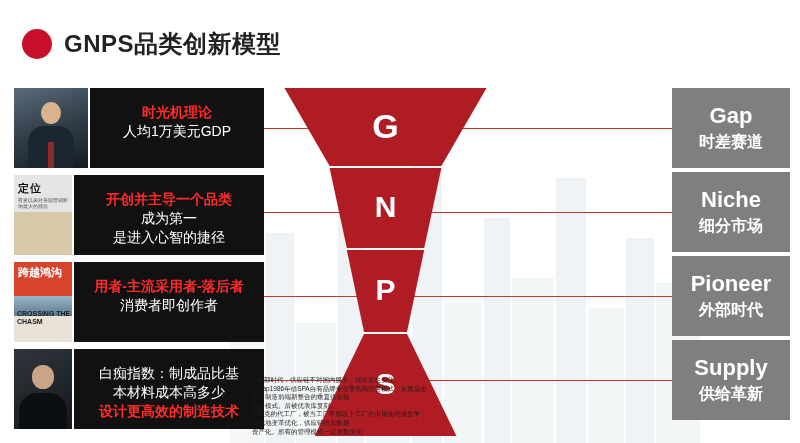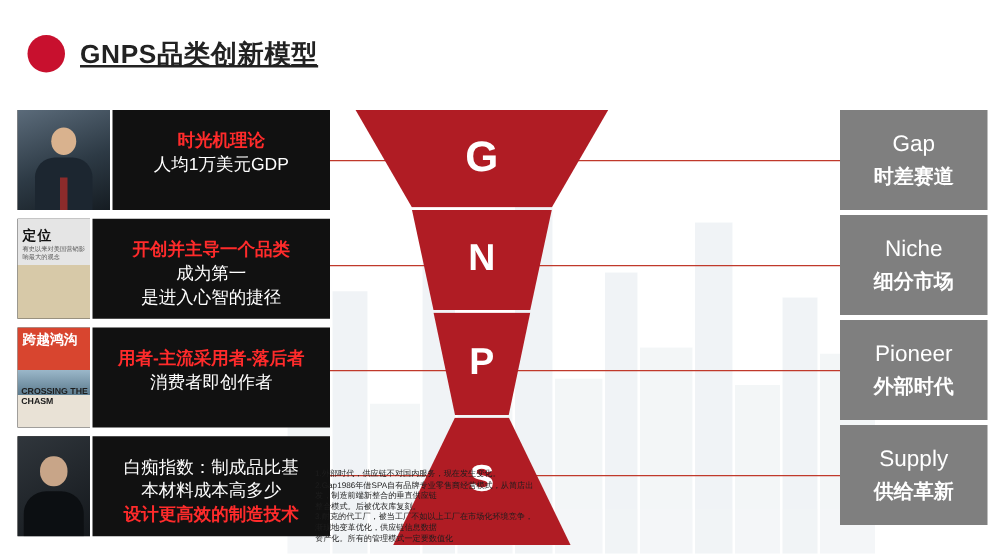--- a/index.html
+++ b/index.html
@@ -13,21 +13,21 @@
   #stage{position:absolute;left:0;top:0;width:800px;height:443px;overflow:hidden;}
 
   
   .bg-city{position:absolute;left:230px;top:70px;width:470px;height:373px;opacity:.5;}
   .bg-city .bld{position:absolute;bottom:0;background:#e9eef1;}
   .bg-city .bld.l{background:#e3e9ee;}
 
   
   .title-row{position:absolute;left:22px;top:28px;display:flex;align-items:center;gap:12px;}
   .title-dot{width:30px;height:30px;border-radius:50%;background:#c8102e;display:block;}
-  .title-text{font-size:21px;font-weight:bold;color:#222222;letter-spacing:.5px;white-space:nowrap;text-decoration:underline;}
+  .title-text{font-size:24px;font-weight:bold;color:#222222;letter-spacing:.5px;white-space:nowrap;}
 
   
   .left-col{position:absolute;left:14px;top:88px;width:250px;}
   .row{position:relative;height:83px;margin-bottom:4px;}
   .row .thumb{position:absolute;left:0;top:0;width:58px;height:80px;background:#111;overflow:hidden;}
   .row .text-box{position:absolute;left:60px;top:0;right:0;height:80px;background:#111111;color:#ffffff;
         display:flex;flex-direction:column;justify-content:flex-start;align-items:center;gap:3px;padding:16px 4px;box-sizing:border-box;}
   .tline{font-size:14px;line-height:16px;text-align:center;white-space:nowrap;}
   .tline.red{color:#ff2b2b;font-weight:bold;font-size:14px;}
   .row.r0 .thumb{width:74px;height:80px;}
@@ -65,21 +65,21 @@
   .seg.s3{top:246px;height:102px;font-size:30px;clip-path:polygon(40% 0,60% 0,83% 100%,17% 100%);}
 
   
   .footnote{position:absolute;left:252px;top:376px;width:176px;font-size:6.5px;line-height:8.6px;color:#1d1d1d;}
   .footnote div{white-space:normal;}
 
   
   .right-col{position:absolute;left:672px;top:88px;width:118px;}
   .rlabel{width:118px;height:80px;background:#7f7f7f;color:#ffffff;margin-bottom:4px;
        display:flex;flex-direction:column;align-items:center;justify-content:center;gap:2px;}
-  .rlabel .en{font-size:18px;font-weight:normal;line-height:25px;}
+  .rlabel .en{font-size:22px;font-weight:bold;line-height:25px;}
   .rlabel .cn{font-size:16px;font-weight:bold;line-height:23px;}
 
   
   .hline{position:absolute;height:1px;background:#c0392b;}
 </style>
 </head>
 <body>
 
 <div id="stage">
 

